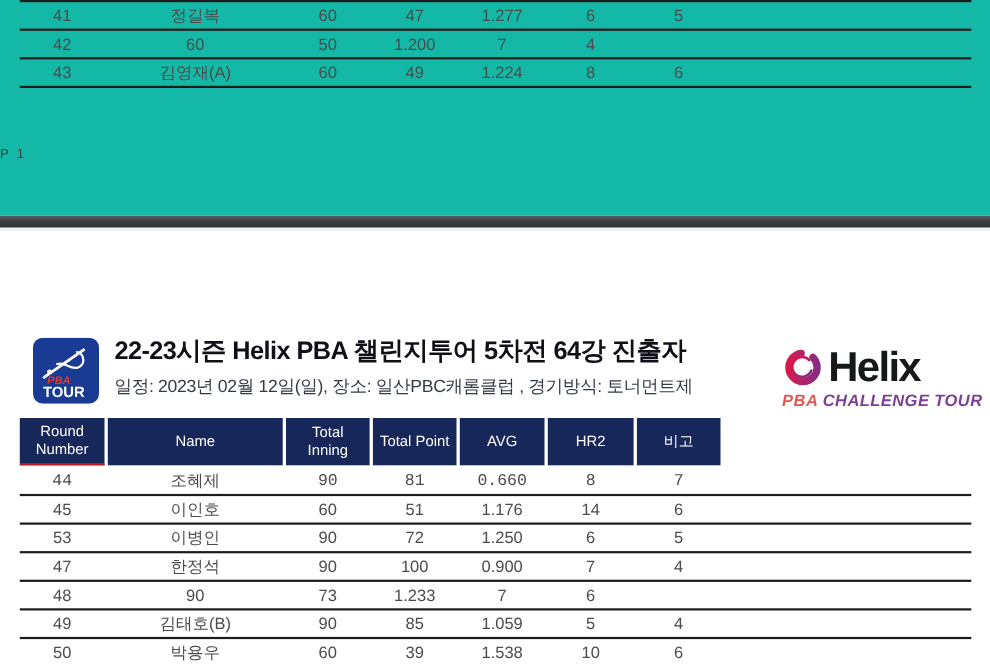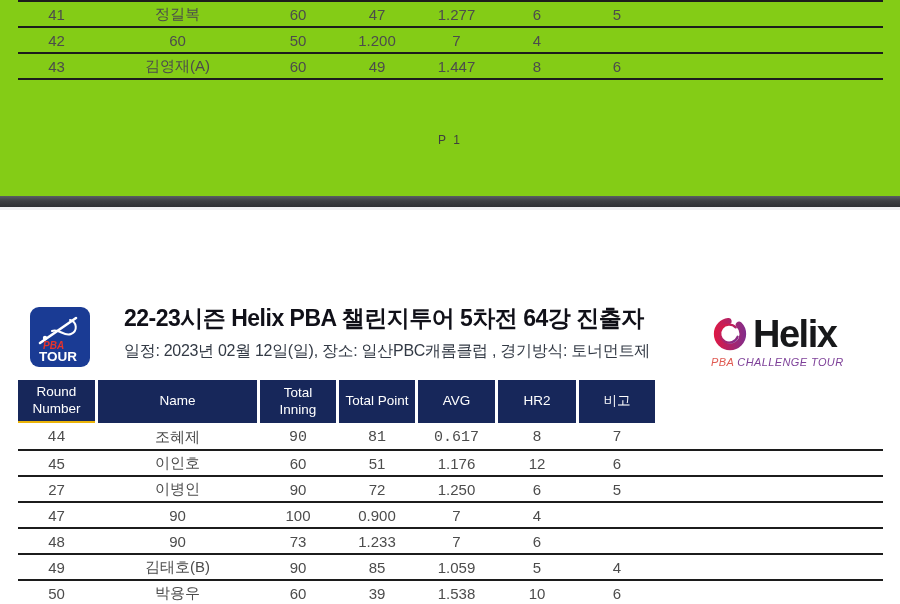--- a/index.html
+++ b/index.html
@@ -21,51 +21,51 @@
   .tbl.topline .trow:first-child{border-top:2px solid #1c1c1c;}
   .tcell{
     text-align:center;
     font-size:15px;
     color:#4c4c4c;
     letter-spacing:0;
     white-space:nowrap;
     overflow:hidden;
   }
   
-  .page1{position:absolute;top:0;left:0;width:900px;height:196px;background:#84cc16;}
+  .page1{position:absolute;top:0;left:0;width:900px;height:196px;background:#14b8a6;}
   .page-number{
     position:absolute;top:133px;left:0;width:100%;
-    text-align:center;font-size:12px;color:#3f3f3f;letter-spacing:2px;font-weight:500;
+    text-align:left;font-size:12px;color:#3f3f3f;letter-spacing:2px;font-weight:500;
   }
   
   .page-separator{
     position:absolute;top:196px;left:0;width:900px;height:11px;
     background:linear-gradient(180deg,#5a5e63 0%,#3b3e42 45%,#2c2f33 100%);
     border-bottom:3px solid #eef0f2;
   }
   
   .page2{position:absolute;top:210px;left:0;width:900px;height:394px;background:#fff;}
   .pba-logo{position:absolute;left:30px;top:97px;width:60px;height:60px;}
-  .titles{position:absolute;left:104px;top:94px;width:600px;margin-left:20px;}
+  .titles{position:absolute;left:104px;top:94px;width:600px;}
   .doc-title{
     font-size:23px;font-weight:700;color:#101018;letter-spacing:-0.5px;
     line-height:1.3;white-space:nowrap;
   }
   .doc-subtitle{
     margin-top:7px;font-size:16px;color:#333a45;letter-spacing:-0.3px;white-space:nowrap;
   }
   .helix{position:absolute;right:41px;top:105px;width:148px;}
   .helix-top{display:flex;align-items:flex-end;gap:4px;}
   .helix-icon{width:38px;height:38px;flex:0 0 auto;}
   .helix-word{
     font-size:38px;font-weight:800;color:#17181a;letter-spacing:-1.5px;line-height:1;
   }
   .helix-tagline{
-    margin-top:3px;font-size:11px;font-weight:400;font-style:italic;
-    letter-spacing:0.4px;white-space:nowrap;
+    margin-top:3px;font-size:15px;font-weight:700;font-style:italic;
+    letter-spacing:0.4px;white-space:nowrap;text-align:center;
   }
   .tag-pba{color:#e05a52;}
   .tag-rest{color:#7d3f98;}
   
   .tbl2{position:absolute;top:170px;left:18px;right:17px;}
   .thead{
     display:grid;
     grid-template-columns:77px 159px 76px 76px 77px 78px 76px 1fr;
     column-gap:3px;
     height:43px;
@@ -73,21 +73,21 @@
   .thcell{
     background:#17275a;
     color:#ffffff;
     font-size:13.5px;
     line-height:1.2;
     display:flex;align-items:center;justify-content:center;
     text-align:center;
     padding:0 6px;
     box-sizing:border-box;
   }
-  .thcell.first{border-bottom:2px solid #eab308;}
+  .thcell.first{border-bottom:2px solid #b91c1c;}
   .tbl2 .rows .trow:first-child{margin-top:2px;font-family:Liberation Mono, monospace;}
 </style>
 </head>
 <body>
 
 <div class="page1">
   <div class="tbl topline">
       <div class="trow">
         <div class="tcell">41</div>
         <div class="tcell">정길복</div>
@@ -105,21 +105,21 @@
         <div class="tcell">1.200</div>
         <div class="tcell">7</div>
         <div class="tcell">4</div>
         <div class="tcell"></div>
       </div>
       <div class="trow">
         <div class="tcell">43</div>
         <div class="tcell">김영재(A)</div>
         <div class="tcell">60</div>
         <div class="tcell">49</div>
-        <div class="tcell">1.447</div>
+        <div class="tcell">1.224</div>
         <div class="tcell">8</div>
         <div class="tcell">6</div>
         <div class="tcell"></div>
       </div>
     </div>
   <div class="page-number">P 1</div>
 </div>
 
 <div class="page-separator"></div>
 
@@ -170,47 +170,48 @@
       <div class="thcell">AVG</div>
       <div class="thcell">HR2</div>
       <div class="thcell">비고</div>
     </div>
     <div class="rows tbl" style="margin:0">
         <div class="trow">
           <div class="tcell">44</div>
           <div class="tcell">조혜제</div>
           <div class="tcell">90</div>
           <div class="tcell">81</div>
-          <div class="tcell">0.617</div>
+          <div class="tcell">0.660</div>
           <div class="tcell">8</div>
           <div class="tcell">7</div>
           <div class="tcell"></div>
         </div>
         <div class="trow">
           <div class="tcell">45</div>
           <div class="tcell">이인호</div>
           <div class="tcell">60</div>
           <div class="tcell">51</div>
           <div class="tcell">1.176</div>
-          <div class="tcell">12</div>
-          <div class="tcell">6</div>
-          <div class="tcell"></div>
-        </div>
-        <div class="trow">
-          <div class="tcell">27</div>
+          <div class="tcell">14</div>
+          <div class="tcell">6</div>
+          <div class="tcell"></div>
+        </div>
+        <div class="trow">
+          <div class="tcell">53</div>
           <div class="tcell">이병인</div>
           <div class="tcell">90</div>
           <div class="tcell">72</div>
           <div class="tcell">1.250</div>
           <div class="tcell">6</div>
           <div class="tcell">5</div>
           <div class="tcell"></div>
         </div>
         <div class="trow">
           <div class="tcell">47</div>
+          <div class="tcell">한정석</div>
           <div class="tcell">90</div>
           <div class="tcell">100</div>
           <div class="tcell">0.900</div>
           <div class="tcell">7</div>
           <div class="tcell">4</div>
           <div class="tcell"></div>
         </div>
         <div class="trow">
           <div class="tcell">48</div>
           <div class="tcell">90</div>

